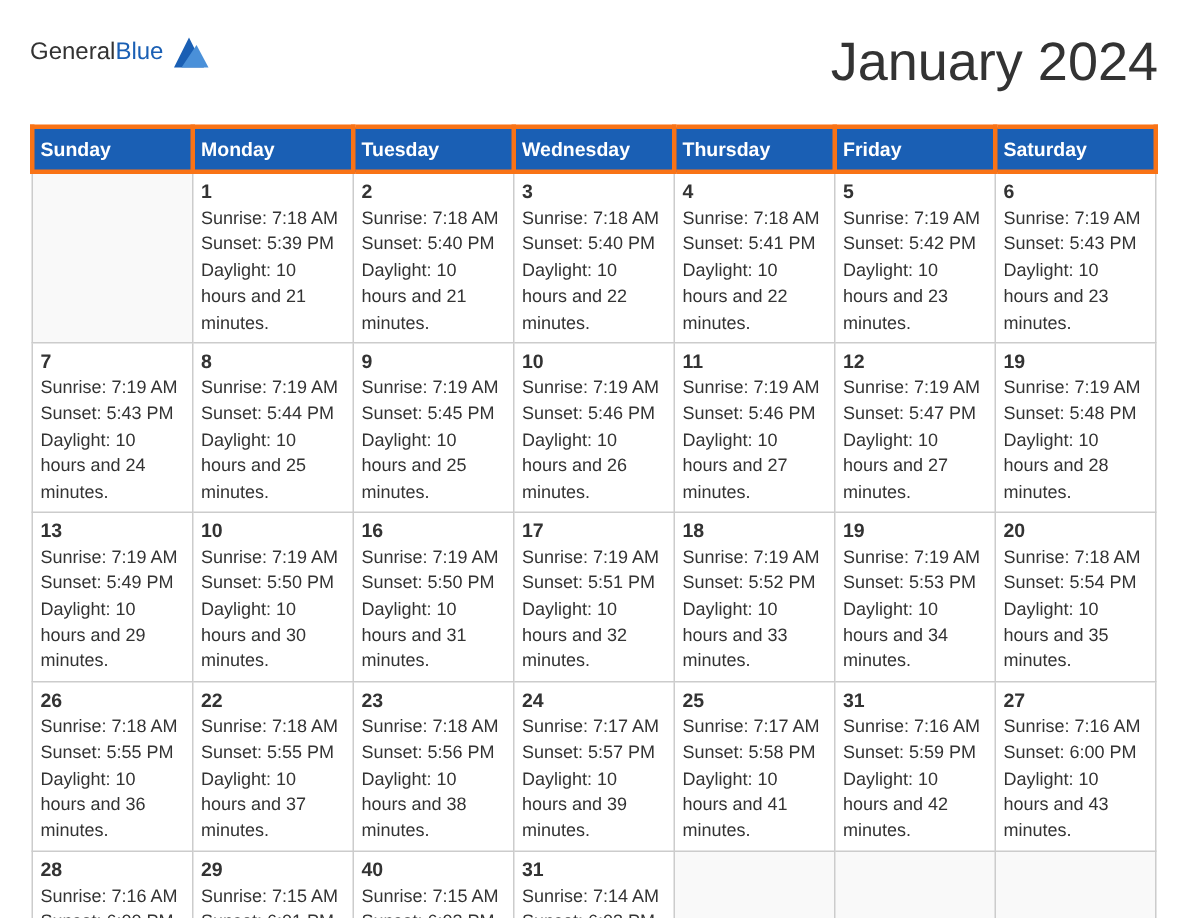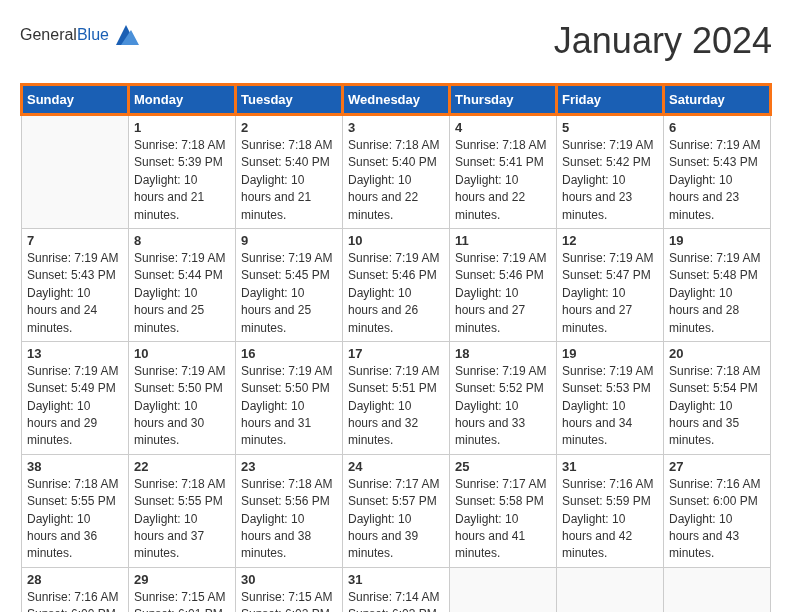--- a/index.html
+++ b/index.html
@@ -190,21 +190,21 @@
           <span class="day-num">19</span>
           <div class="day-info">Sunrise: 7:19 AM<br>Sunset: 5:53 PM<br>Daylight: 10 hours and 34 minutes.</div>
         </td>
         <td>
           <span class="day-num">20</span>
           <div class="day-info">Sunrise: 7:18 AM<br>Sunset: 5:54 PM<br>Daylight: 10 hours and 35 minutes.</div>
         </td>
       </tr>
       <tr>
         <td>
-          <span class="day-num">38</span>
+          <span class="day-num">26</span>
           <div class="day-info">Sunrise: 7:18 AM<br>Sunset: 5:55 PM<br>Daylight: 10 hours and 36 minutes.</div>
         </td>
         <td>
           <span class="day-num">22</span>
           <div class="day-info">Sunrise: 7:18 AM<br>Sunset: 5:55 PM<br>Daylight: 10 hours and 37 minutes.</div>
         </td>
         <td>
           <span class="day-num">23</span>
           <div class="day-info">Sunrise: 7:18 AM<br>Sunset: 5:56 PM<br>Daylight: 10 hours and 38 minutes.</div>
         </td>
@@ -228,21 +228,21 @@
       <tr>
         <td>
           <span class="day-num">28</span>
           <div class="day-info">Sunrise: 7:16 AM<br>Sunset: 6:00 PM<br>Daylight: 10 hours and 44 minutes.</div>
         </td>
         <td>
           <span class="day-num">29</span>
           <div class="day-info">Sunrise: 7:15 AM<br>Sunset: 6:01 PM<br>Daylight: 10 hours and 46 minutes.</div>
         </td>
         <td>
-          <span class="day-num">30</span>
+          <span class="day-num">40</span>
           <div class="day-info">Sunrise: 7:15 AM<br>Sunset: 6:02 PM<br>Daylight: 10 hours and 47 minutes.</div>
         </td>
         <td>
           <span class="day-num">31</span>
           <div class="day-info">Sunrise: 7:14 AM<br>Sunset: 6:03 PM<br>Daylight: 10 hours and 48 minutes.</div>
         </td>
         <td class="empty"></td>
         <td class="empty"></td>
         <td class="empty"></td>
       </tr>

